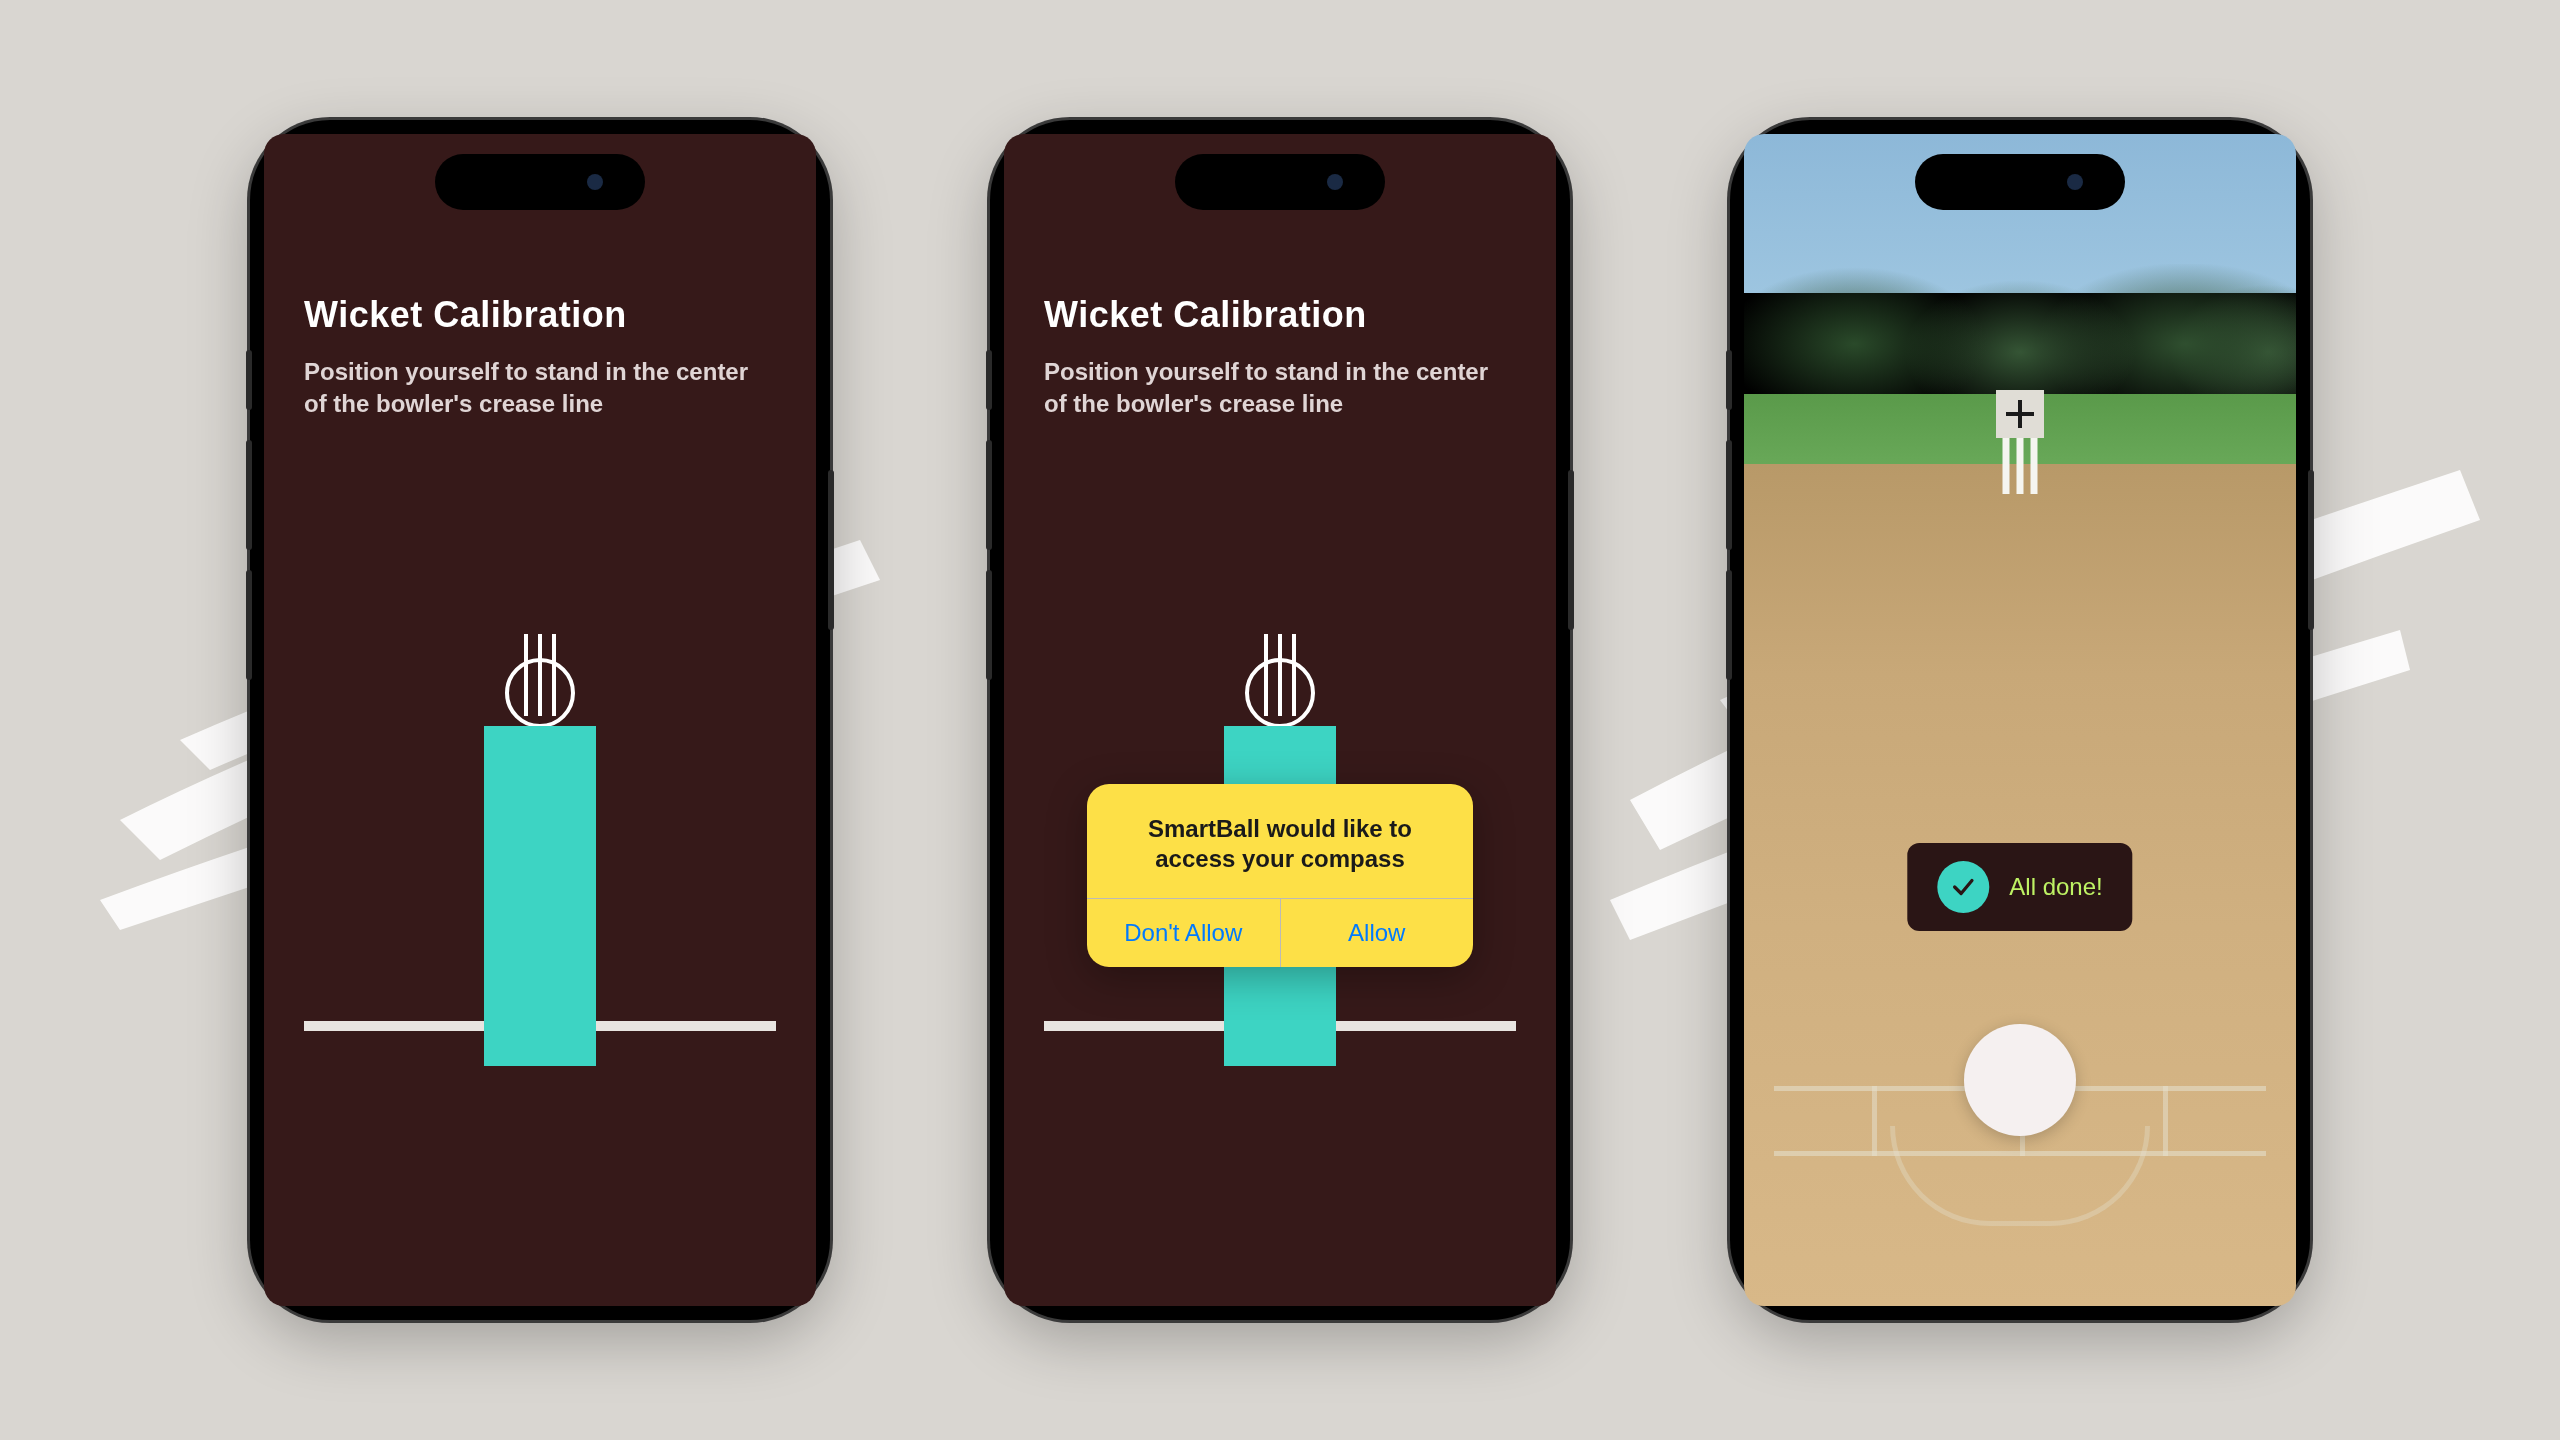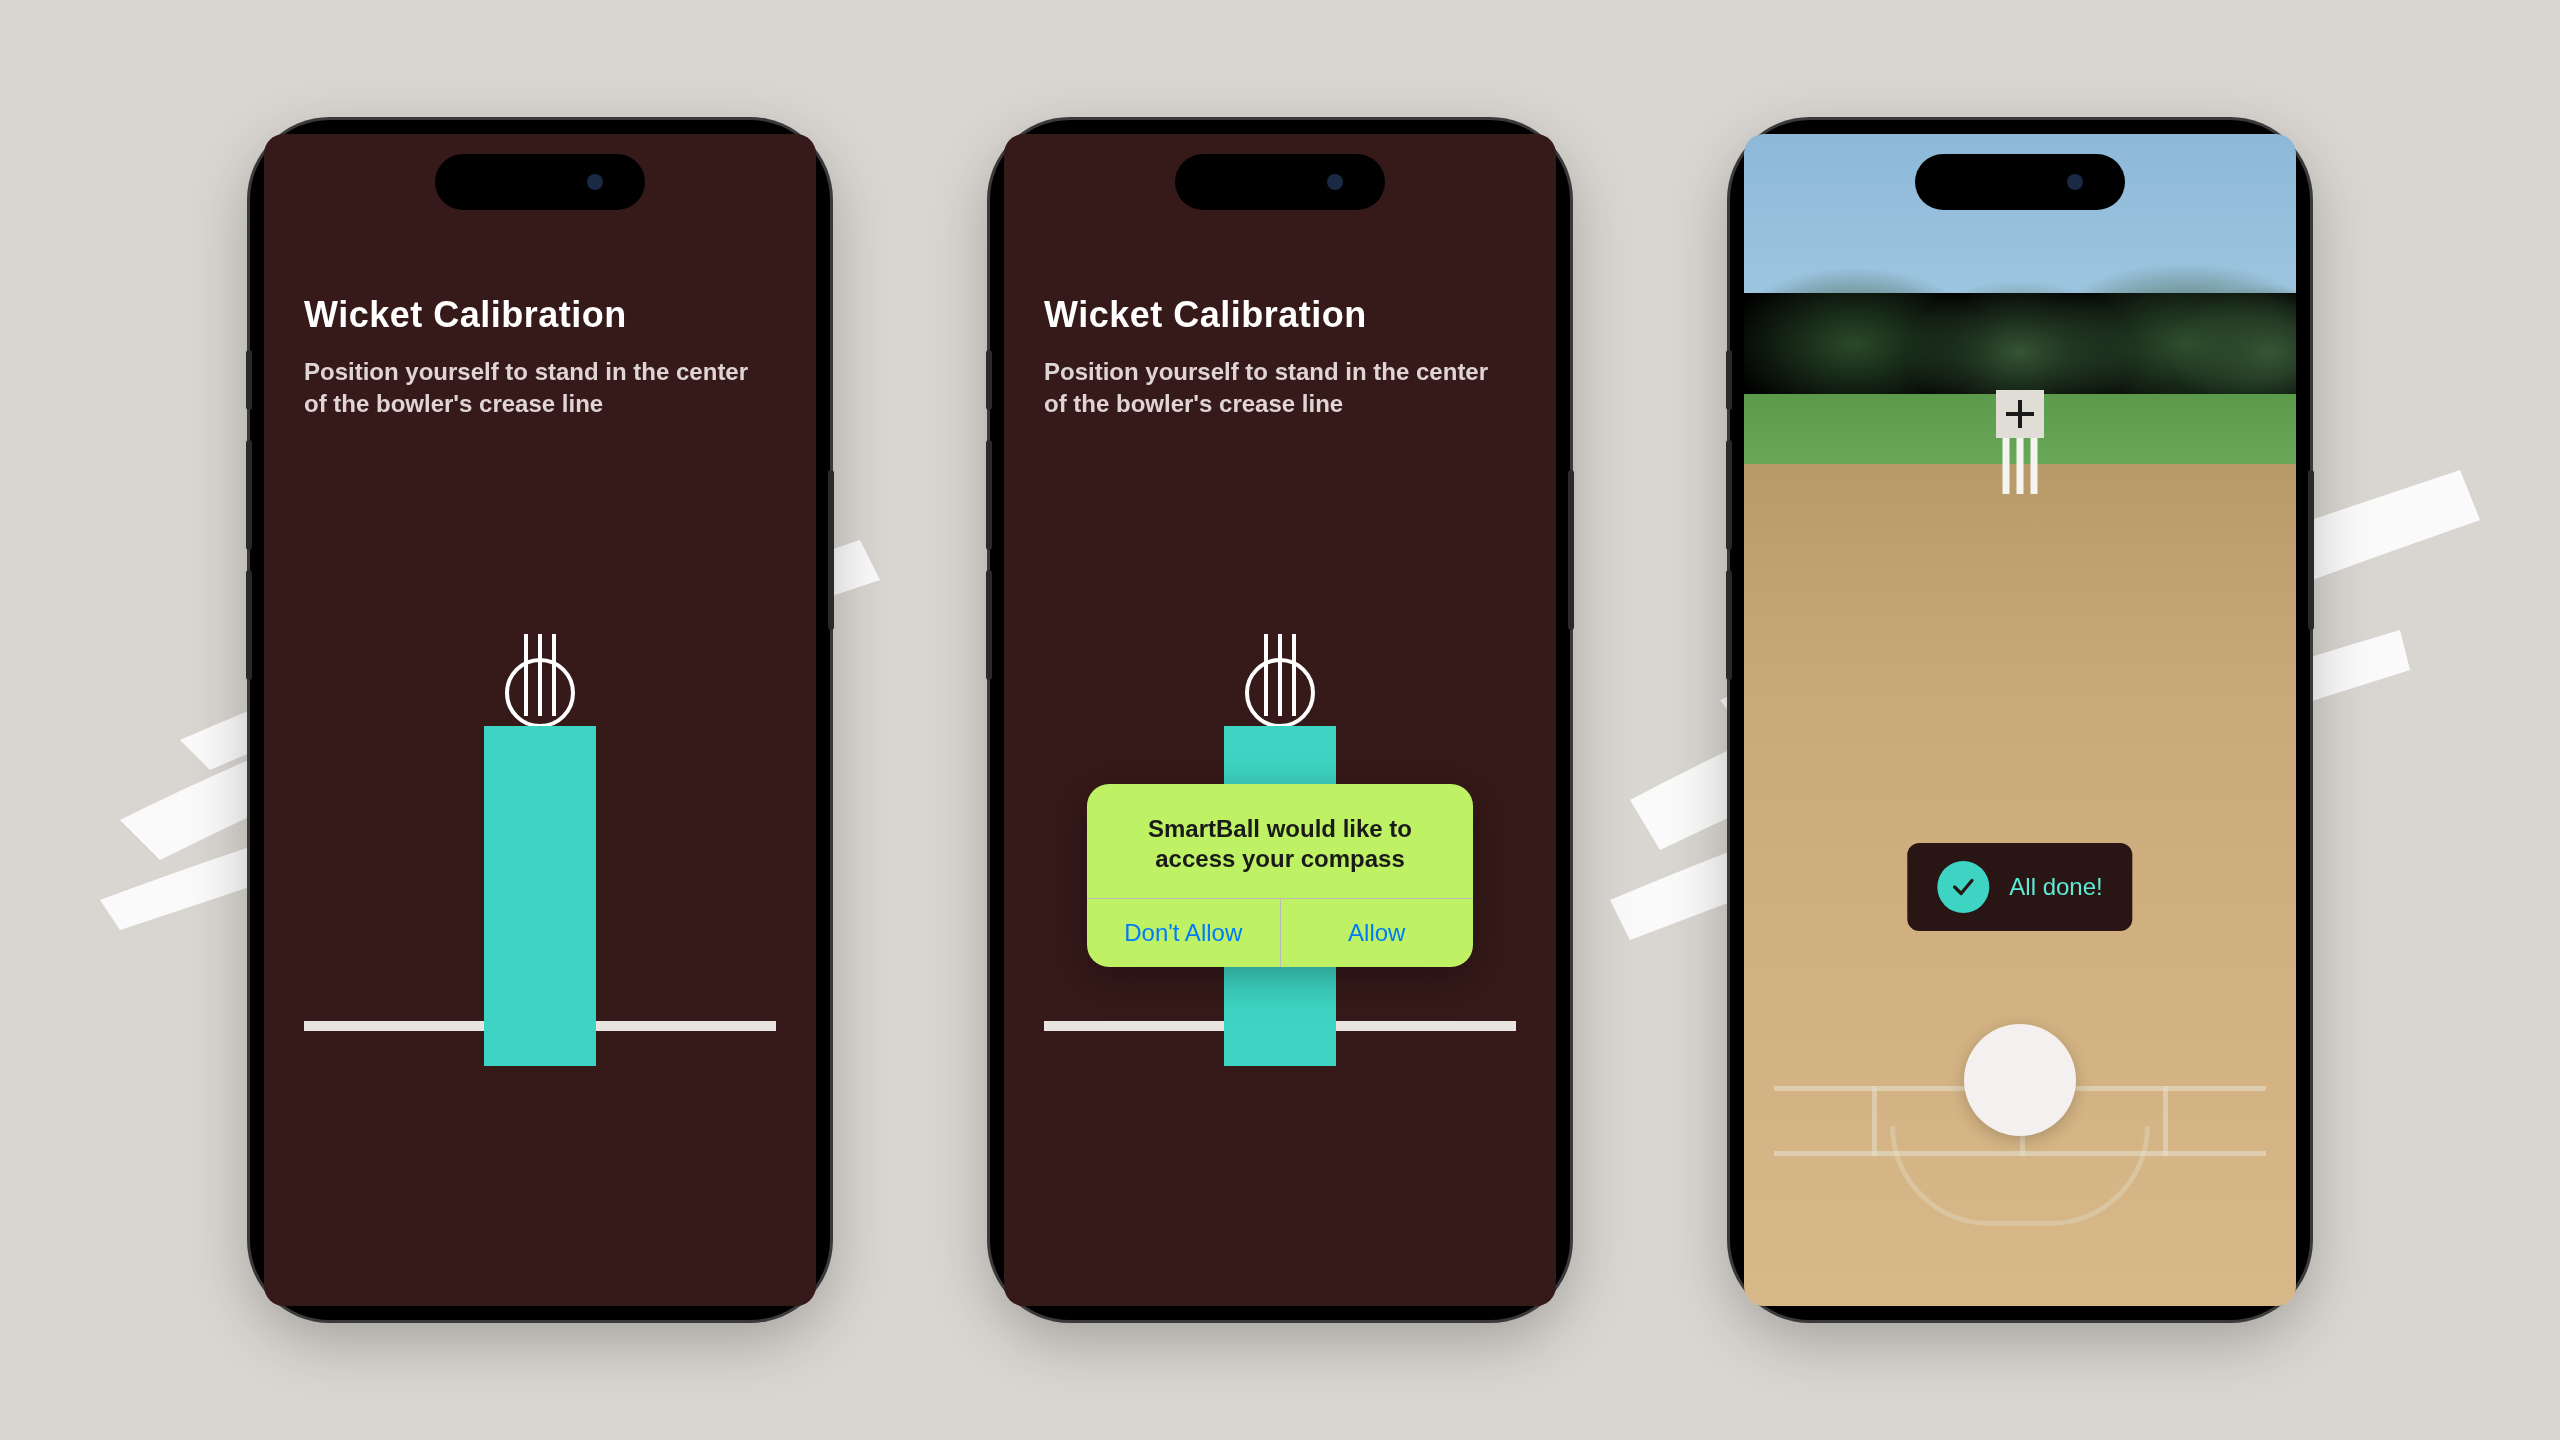--- a/index.html
+++ b/index.html
@@ -34,21 +34,21 @@
 .stumps{position:absolute;top:500px;left:50%;transform:translateX(-50%);display:flex;gap:10px}
 .stumps span{width:4px;height:82px;background:#fff;display:block}
 
 .person{position:absolute;bottom:240px;left:50%;transform:translateX(-50%)}
 .person .head{width:70px;height:70px;border:4px solid #fff;border-radius:50%;margin:0 auto -2px}
 .person .body{width:112px;height:340px;background:#3dd4c3}
 
 .crease{position:absolute;bottom:275px;left:40px;right:40px;height:10px;background:#e8e4e0}
 
 
-.ios-alert{position:absolute;top:650px;left:50%;transform:translateX(-50%);width:386px;background:#bef264;border-radius:22px;overflow:hidden;z-index:20;box-shadow:0 10px 40px rgba(0,0,0,.3)}
+.ios-alert{position:absolute;top:650px;left:50%;transform:translateX(-50%);width:386px;background:#fde047;border-radius:22px;overflow:hidden;z-index:20;box-shadow:0 10px 40px rgba(0,0,0,.3)}
 .ios-alert .alert-body{padding:30px 24px 24px;text-align:center}
 .ios-alert .alert-title{font-size:24px;font-weight:600;color:#1a1a1a;line-height:1.25}
 .ios-alert .alert-actions{display:flex;border-top:1px solid #bcbab7}
 .ios-alert .alert-btn{flex:1;padding:20px 0;text-align:center;font-size:24px;color:#007aff;cursor:pointer}
 .ios-alert .alert-btn+.alert-btn{border-left:1px solid #bcbab7}
 
 
 .field-trees{position:absolute;top:0;left:0;right:0;height:290px;background:linear-gradient(to bottom,#8db8d8 0%,#9dc5e0 55%,transparent 55%)}
 .field-trees::before{content:"";position:absolute;left:0;right:0;top:130px;height:160px;background:radial-gradient(ellipse 40% 80% at 20% 50%,#2a4a2a 0%,transparent 60%),radial-gradient(ellipse 35% 75% at 50% 55%,#355535 0%,transparent 60%),radial-gradient(ellipse 45% 85% at 80% 50%,#2f4f2f 0%,transparent 60%),radial-gradient(ellipse 30% 70% at 95% 55%,#3a5a3a 0%,transparent 60%)}
 .field-grass{position:absolute;top:260px;left:0;right:0;height:80px;background:linear-gradient(to bottom,#5a9a4a,#6aaa5a)}
@@ -69,21 +69,21 @@
 .crosshair::before,.crosshair::after{content:"";position:absolute;background:#1a1a1a}
 .crosshair::before{width:28px;height:4px}
 .crosshair::after{width:4px;height:28px}
 
 .far-stumps{position:absolute;top:304px;left:50%;transform:translateX(-50%);display:flex;gap:7px;z-index:4}
 .far-stumps span{width:7px;height:56px;background:#f5f5f0;display:block}
 
 .toast{position:absolute;bottom:375px;left:50%;transform:translateX(-50%);background:#2a1515;border-radius:12px;padding:18px 30px;display:flex;align-items:center;gap:20px;z-index:6}
 .toast .check{width:52px;height:52px;border-radius:50%;background:#3dd4c3;display:flex;align-items:center;justify-content:center}
 .toast .check svg{width:26px;height:26px}
-.toast .toast-text{color:#5eead4;font-size:24px}
+.toast .toast-text{color:#bef264;font-size:24px}
 
 .shutter{position:absolute;bottom:170px;left:50%;transform:translateX(-50%);width:112px;height:112px;border-radius:50%;background:#f5f0f0;z-index:6;cursor:pointer;box-shadow:0 4px 16px rgba(0,0,0,.2)}
 </style>
 </head>
 <body>
 
 <div class="brush" style="left:80px;top:440px">
 <svg width="820" height="520" viewBox="0 0 820 520">
       <g fill="#fff">
         <path d="M40 380 Q200 300 420 220 Q600 160 780 100 L800 140 Q620 200 440 260 Q260 330 80 420 Z"></path>

